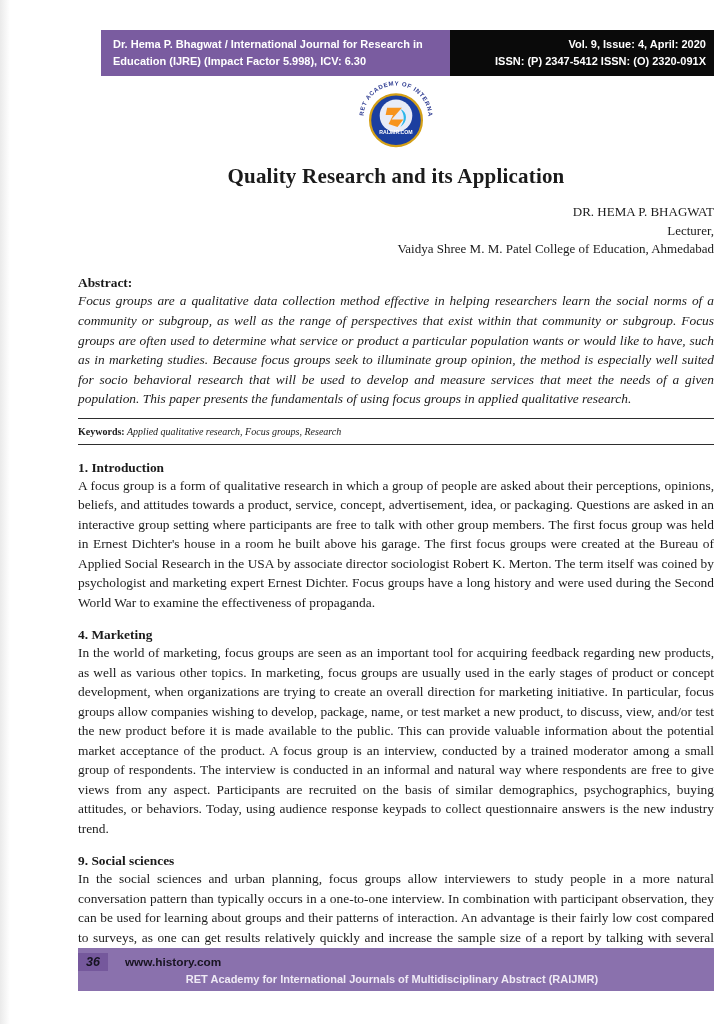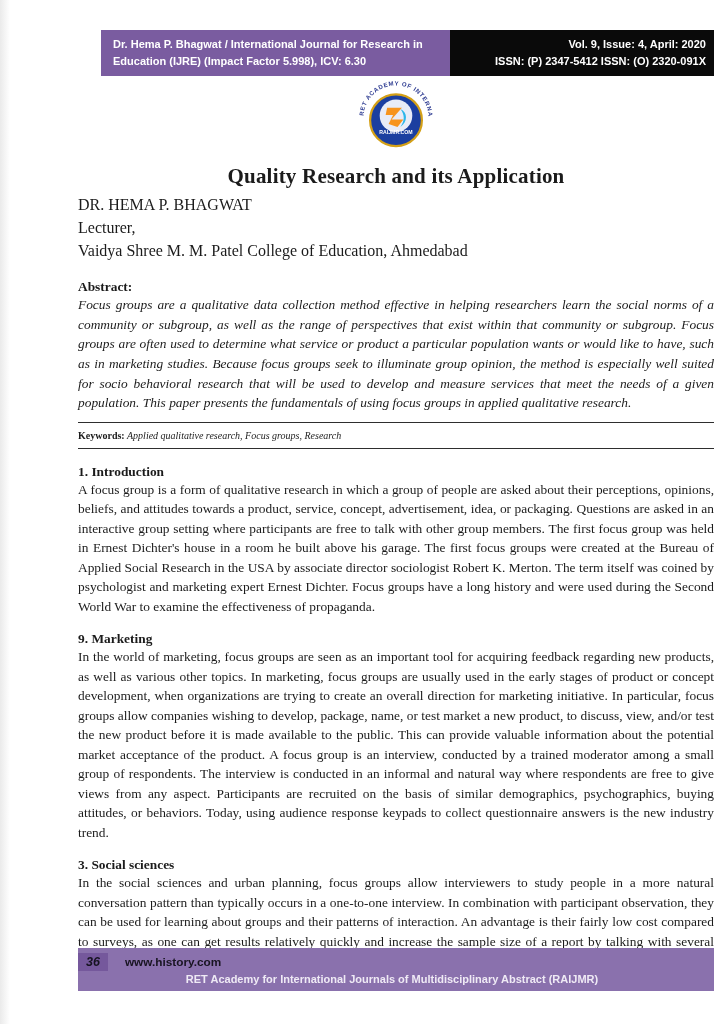--- a/index.html
+++ b/index.html
@@ -13,21 +13,21 @@
   .hdr { display:flex; width:636px; font-family:"Liberation Sans", sans-serif; font-weight:bold; font-size:11px; color:#ffffff;padding-left:23px; }
   .hdr-left { width:57%; background:#7a5ca0; padding:6px 10px 6px 12px; line-height:1.55; }
   .hdr-right { width:43%; background:#0a0a0a; padding:6px 8px 6px 8px; line-height:1.55; text-align:right; }
 
   
   .logo-wrap { display:flex; justify-content:center; margin-top:5px; }
   .logo-wrap svg { width:74px; height:74px; }
 
   
   .title { text-align:center; font-size:21px; font-weight:bold; margin-top:9px; letter-spacing:.2px; }
-  .authors { text-align:left; margin-top:5px; font-size:16px; line-height:1.42; }
+  .authors { text-align:right; margin-top:14px; font-size:13px; line-height:1.42; }
 
   
   .abs-head { font-weight:bold; font-size:13.4px; margin-top:17px; }
   .abs-body { font-style:italic; font-size:13.4px; line-height:1.46; text-align:justify; }
   hr.rule { border:none; border-top:1.6px solid #2e2e2e; margin:9px 0 0 0; }
   .kw-line { font-size:10px; margin-top:7px; margin-bottom:7px; }
   .kw-label { font-weight:bold; }
   .kw-text { font-style:italic; }
 
   
@@ -93,26 +93,26 @@
       <span class="kw-label">Keywords:</span><span class="kw-text"> Applied qualitative research, Focus groups, Research</span>
     </div>
     <hr class="rule" style="margin-top:0;">
 
     <div class="sec">
       <div class="sec-head">1. Introduction</div>
       <div class="sec-body">A focus group is a form of qualitative research in which a group of people are asked about their perceptions, opinions, beliefs, and attitudes towards a product, service, concept, advertisement, idea, or packaging. Questions are asked in an interactive group setting where participants are free to talk with other group members. The first focus group was held in Ernest Dichter's house in a room he built above his garage. The first focus groups were created at the Bureau of Applied Social Research in the USA by associate director sociologist Robert K. Merton. The term itself was coined by psychologist and marketing expert Ernest Dichter. Focus groups have a long history and were used during the Second World War to examine the effectiveness of propaganda.</div>
     </div>
 
     <div class="sec">
-      <div class="sec-head">9. Marketing</div>
+      <div class="sec-head">4. Marketing</div>
       <div class="sec-body">In the world of marketing, focus groups are seen as an important tool for acquiring feedback regarding new products, as well as various other topics. In marketing, focus groups are usually used in the early stages of product or concept development, when organizations are trying to create an overall direction for marketing initiative. In particular, focus groups allow companies wishing to develop, package, name, or test market a new product, to discuss, view, and/or test the new product before it is made available to the public. This can provide valuable information about the potential market acceptance of the product. A focus group is an interview, conducted by a trained moderator among a small group of respondents. The interview is conducted in an informal and natural way where respondents are free to give views from any aspect. Participants are recruited on the basis of similar demographics, psychographics, buying attitudes, or behaviors. Today, using audience response keypads to collect questionnaire answers is the new industry trend.</div>
     </div>
 
     <div class="sec">
-      <div class="sec-head">3. Social sciences</div>
+      <div class="sec-head">9. Social sciences</div>
       <div class="sec-body">In the social sciences and urban planning, focus groups allow interviewers to study people in a more natural conversation pattern than typically occurs in a one-to-one interview. In combination with participant observation, they can be used for learning about groups and their patterns of interaction. An advantage is their fairly low cost compared to surveys, as one can get results relatively quickly and increase the sample size of a report by talking with several people at once.</div>
     </div>
 
   </div>
 
   <div class="footer">
     <div class="foot-row">
       <span class="foot-page">36</span>
       <span class="foot-site">www.history.com</span>
     </div>

